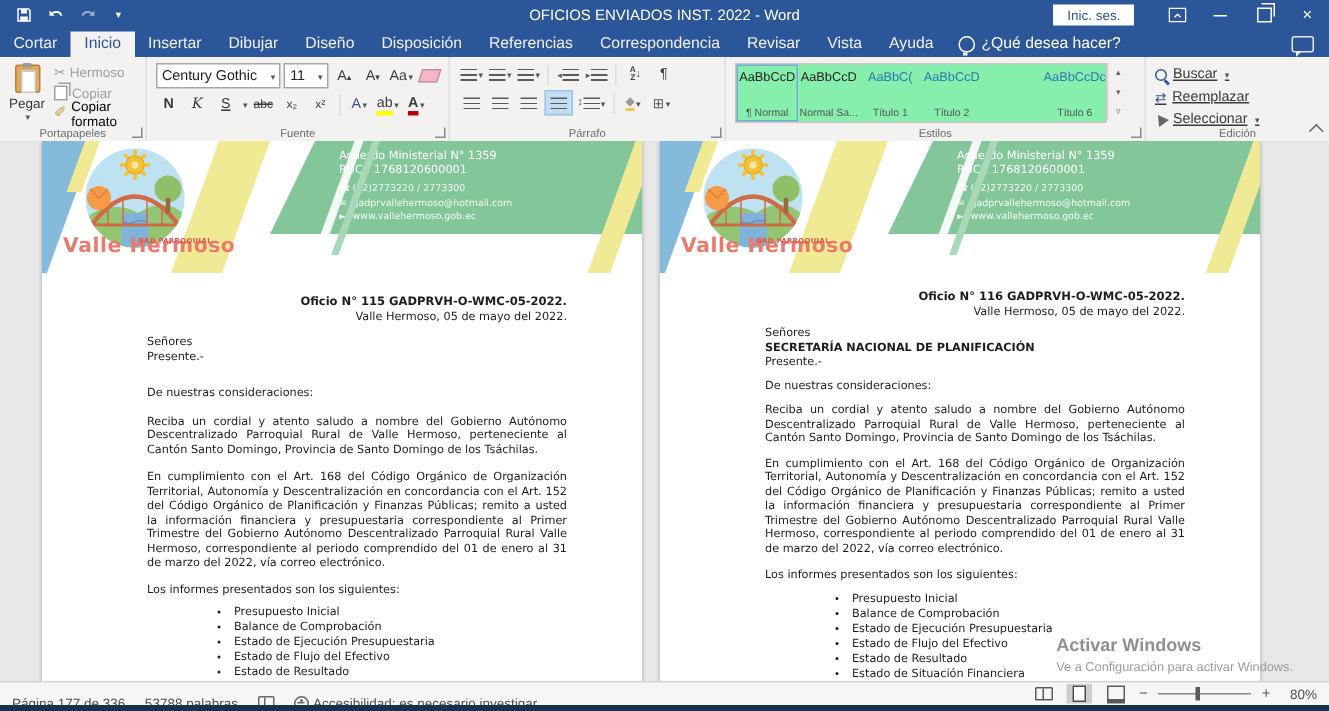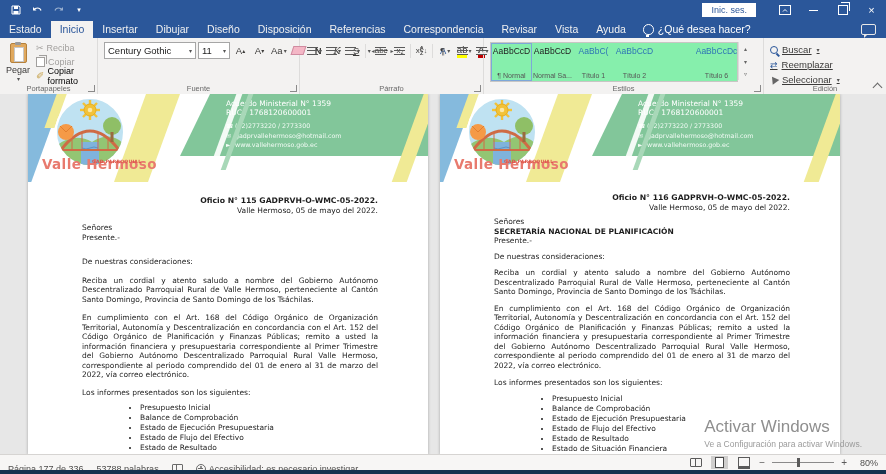--- a/index.html
+++ b/index.html
@@ -26,21 +26,21 @@
   .bulb{width:9px;height:9px;border:1px solid #fff;border-radius:50% 50% 45% 45%;position:relative;}
   .bulb:after{content:"";position:absolute;left:2px;bottom:-3px;width:3px;height:2px;background:#fff;}
   .bubble{position:absolute;right:10px;bottom:3px;width:13px;height:9px;border:1px solid #e8e8e8;border-radius:2px;}
   .bubble:after{content:"";position:absolute;left:2px;bottom:-4px;border:2px solid transparent;border-top-color:#e8e8e8;border-left-color:#e8e8e8;}
 
   
   .ribbon{position:absolute;top:38px;left:0;right:0;height:56px;background:#f3f2f1;border-bottom:1px solid #d2d0ce;display:flex;}
   .group{position:relative;height:100%;border-right:1px solid #dddcdb;box-sizing:border-box;padding:4px 4px 12px 6px;}
   .glabel{position:absolute;bottom:1px;left:0;right:0;text-align:center;font-size:7.5px;color:#696969;}
   .dlg{position:absolute;right:2px;bottom:2px;width:6px;height:6px;border-right:1px solid #8a8a8a;border-bottom:1px solid #8a8a8a;}
-  .rows{display:flex;flex-direction:row;gap:3px;}
+  .rows{display:flex;flex-direction:column;gap:3px;}
   .rrow{display:flex;align-items:center;gap:2px;}
   .rbtn{display:flex;align-items:center;justify-content:center;min-width:15px;height:15px;font-size:9.5px;color:#3b3a39;cursor:pointer;padding:0 1px;}
   .car{font-size:6px;color:#555;margin-left:1px;}
   .grayed{color:#a19f9d;}
   .vsep{width:1px;height:14px;background:#dddcdb;margin:0 2px;}
 
   
   .g-clip{width:98px;display:flex;gap:6px;}
   .paste{display:flex;flex-direction:column;align-items:center;justify-content:flex-start;font-size:9px;color:#3b3a39;cursor:pointer;padding-top:1px;}
   .clipic{width:15px;height:19px;background:#e0a95f;border:1px solid #b5813c;border-radius:2px;position:relative;margin-bottom:2px;}
@@ -103,38 +103,38 @@
   .sr-w{right:24px;top:40px;width:6px;height:70px;background:#fff;z-index:2;}
   .bl{font-size:7.5px;line-height:9px;white-space:nowrap;}
   .bc{font-size:6.3px;line-height:8.5px;color:#f2fbf5;white-space:nowrap;margin-top:1px;}
   .bc .bic{display:inline-block;width:9px;font-size:6px;}
   .bgap{height:4px;}
   .logo{position:absolute;left:24px;top:2px;width:76px;height:76px;z-index:3;}
   .orgname{position:absolute;left:14px;top:62px;z-index:4;font-size:13.5px;font-weight:bold;color:#e87a6e;letter-spacing:.4px;white-space:nowrap;}
   .orgsub{position:absolute;left:64px;top:65px;z-index:5;font-size:4.5px;font-weight:bold;color:#dd5347;letter-spacing:.3px;white-space:nowrap;}
 
   
-  .doc{padding:0 50px 0 54px;font-family:"DejaVu Sans",sans-serif;font-size:7.5px;line-height:9.5px;color:#1d1d1d;}
+  .doc{padding:0 50px 0 54px;font-family:"DejaVu Sans",sans-serif;font-size:7.5px;line-height:9.5px;color:#1d1d1d;margin-left:16px;}
   .oficio{margin-top:14px;text-align:right;font-weight:bold;font-size:7.7px;}
   .date{text-align:right;}
   .addr{margin-top:8px;}
   .recip{font-weight:bold;}
   .greet{margin-top:15px;}
   .para{margin-top:9px;text-align:justify;}
   .intro{margin-top:8px;}
   .doc ul{margin:6px 0 0 58px;padding:0;}
   .doc li{margin:0 0 0.5px;}
   .pg2 .greet{margin-top:6px;}
   .pg2 .para{margin-top:7px;}
   .pg2 .oficio{margin-top:11px;}
   .pg2 .addr{margin-top:5px;}
 
   
   .wm{position:absolute;right:24px;bottom:6px;z-index:6;color:#8f8f8f;text-align:left;pointer-events:none;}
-  .wm .w1{font-size:17px;font-weight:400;}
+  .wm .w1{font-size:12px;font-weight:700;}
   .wm .w2{font-size:8.5px;color:#9b9b9b;margin-top:2px;}
 
   
   .statusbar{position:absolute;left:0;right:0;bottom:4px;height:15px;background:#f7f6f5;border-top:1px solid #d6d4d2;display:flex;align-items:center;font-size:9px;color:#4f4e4d;}
   .sb-left{display:flex;align-items:center;gap:13px;padding-left:8px;margin-top:12px;}
   .sb-item{display:flex;align-items:center;gap:3px;cursor:pointer;white-space:nowrap;}
   .bookic{width:9px;height:8px;border:1px solid #6a6a6a;border-radius:1px;position:relative;}
   .bookic:before{content:"";position:absolute;left:3.5px;top:0;bottom:0;width:1px;background:#6a6a6a;}
   .accic{width:8px;height:8px;border:1px solid #6a6a6a;border-radius:50%;position:relative;}
   .accic:before{content:"";position:absolute;left:3px;top:1px;width:2px;height:2px;background:#6a6a6a;border-radius:50%;}
@@ -173,40 +173,41 @@
           </svg>
       </span>
       <span class="ic">
         <svg width="11" height="9" viewBox="0 0 11 9">
             <path d="M9 4 C8 1.5 3 1 2 4.5" fill="none" stroke="#9ab0cf" stroke-width="1.2"></path>
             <path d="M10 1v3.5H6.5z" fill="#9ab0cf"></path>
           </svg>
       </span>
       <span class="ic" style="font-size:7px;">▾</span>
     </div>
+    <div class="tb-title">OFICIOS ENVIADOS INST. 2022 - Word</div>
     <div class="tb-right">
       <span class="signin">Inic. ses.</span>
       <span class="winbtn">
         <svg width="12" height="10" viewBox="0 0 12 10">
             <rect x="0.5" y="0.5" width="11" height="9" fill="none" stroke="#fff"></rect>
             <path d="M4 6.5 6 4.5 8 6.5" fill="none" stroke="#fff"></path>
           </svg>
       </span>
       <span class="winbtn">
           <span class="minb"></span>
         </span>
       <span class="winbtn">
           <span class="rest"></span>
         </span>
       <span class="winbtn">×</span>
     </div>
   </div>
 
   <div class="tabrow">
-    <div class="tab">Estado</div>
+    <div class="tab">Cortar</div>
     <div class="tab active">Inicio</div>
     <div class="tab">Insertar</div>
     <div class="tab">Dibujar</div>
     <div class="tab">Diseño</div>
     <div class="tab">Disposición</div>
     <div class="tab">Referencias</div>
     <div class="tab">Correspondencia</div>
     <div class="tab">Revisar</div>
     <div class="tab">Vista</div>
     <div class="tab">Ayuda</div>
@@ -221,21 +222,21 @@
 
     <div class="group g-clip">
       <div class="paste">
         <span class="clipic"></span>
         <span>Pegar</span>
         <span class="car">▾</span>
       </div>
       <div class="clipcol">
         <div class="item grayed">
           <span>✂</span>
-          <span>Reciba</span>
+          <span>Hermoso</span>
         </div>
         <div class="item grayed">
           <span class="copyic"></span>
           <span>Copiar</span>
         </div>
         <div class="item">
           <span class="brushic">✐</span>
           <span>Copiar formato</span>
         </div>
       </div>

